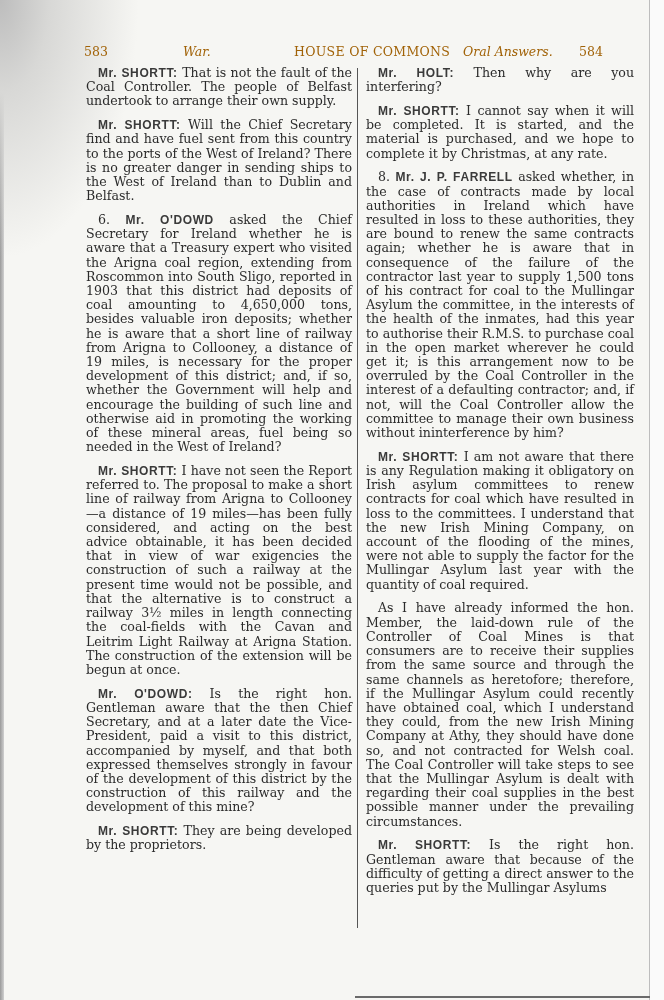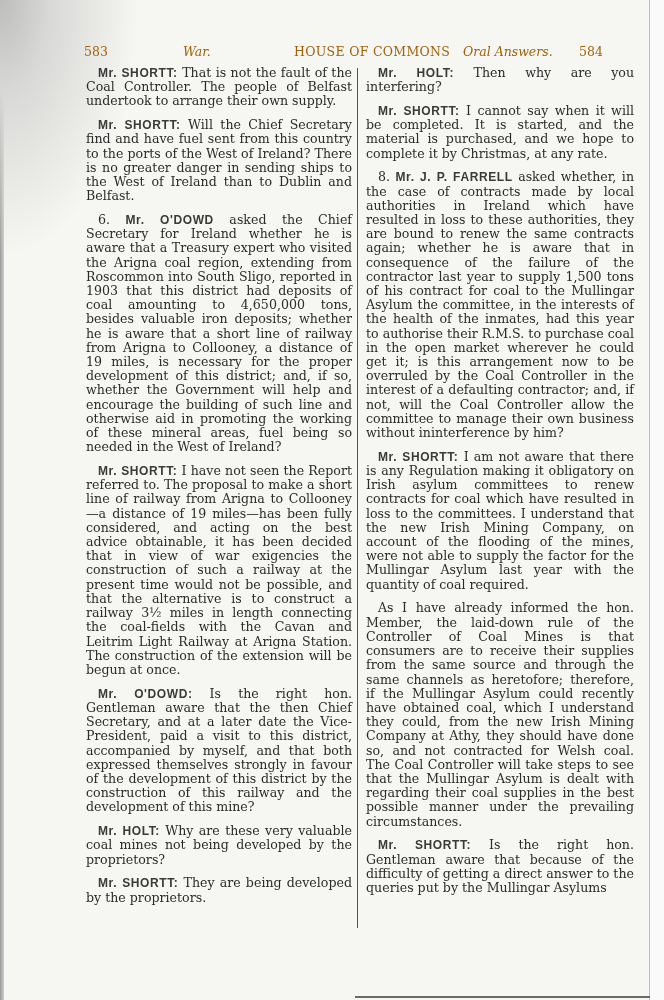--- a/index.html
+++ b/index.html
@@ -67,21 +67,20 @@
 </div>
 
 <div class="column-rule"></div>
 
 <div class="col col-left">
     <p class="para"><span class="speaker">Mr. SHORTT:</span><span> That is not the fault of the Coal Controller.  The people of Belfast undertook to arrange their own supply.</span></p>
     <p class="para"><span class="speaker">Mr. SHORTT:</span><span> Will the Chief Secretary find and have fuel sent from this country to the ports of the West of Ireland? There is no greater danger in sending ships to the West of Ireland than to Dublin and Belfast.</span></p>
     <p class="para"><span class="num">6. </span><span class="speaker">Mr. O'DOWD</span><span> asked the Chief Secretary for Ireland whether he is aware that a Treasury expert who visited the Arigna coal region, extending from Roscommon into South Sligo, reported in 1903 that this district had deposits of coal amounting to 4,650,000 tons, besides valuable iron deposits; whether he is aware that a short line of railway from Arigna to Collooney, a distance of 19 miles, is necessary for the proper development of this district; and, if so, whether the Government will help and encourage the building of such line and otherwise aid in promoting the working of these mineral areas, fuel being so needed in the West of Ireland?</span></p>
     <p class="para"><span class="speaker">Mr. SHORTT:</span><span> I have not seen the Report referred to.  The proposal to make a short line of railway from Arigna to Collooney—a distance of 19 miles—has been fully considered, and acting on the best advice obtainable, it has been decided that in view of war exigencies the construction of such a railway at the present time would not be possible, and that the alternative is to construct a railway 3½ miles in length connecting the coal-fields with the Cavan and Leitrim Light Railway at Arigna Station.  The construction of the extension will be begun at once.</span></p>
     <p class="para"><span class="speaker">Mr. O'DOWD:</span><span> Is the right hon. Gentleman aware that the then Chief Secretary, and at a later date the Vice-President, paid a visit to this district, accompanied by myself, and that both expressed themselves strongly in favour of the development of this district by the construction of this railway and the development of this mine?</span></p>
-    <p class="para"><span class="speaker">Mr. HOLT:</span><span> Why are these very valuable coal mines not being developed by the proprietors?</span></p>
     <p class="para"><span class="speaker">Mr. SHORTT:</span><span> They are being developed by the proprietors.</span></p>
   </div>
 <div class="col col-right">
     <p class="para"><span class="speaker">Mr. HOLT:</span><span> Then why are you interfering?</span></p>
     <p class="para"><span class="speaker">Mr. SHORTT:</span><span> I cannot say when it will be completed.  It is started, and the material is purchased, and we hope to complete it by Christmas, at any rate.</span></p>
     <p class="para"><span class="num">8. </span><span class="speaker">Mr. J. P. FARRELL</span><span> asked whether, in the case of contracts made by local authorities in Ireland which have resulted in loss to these authorities, they are bound to renew the same contracts again; whether he is aware that in consequence of the failure of the contractor last year to supply 1,500 tons of his contract for coal to the Mullingar Asylum the committee, in the interests of the health of the inmates, had this year to authorise their R.M.S. to purchase coal in the open market wherever he could get it; is this arrangement now to be overruled by the Coal Controller in the interest of a defaulting contractor; and, if not, will the Coal Controller allow the committee to manage their own business without ininterference by him?</span></p>
     <p class="para"><span class="speaker">Mr. SHORTT:</span><span> I am not aware that there is any Regulation making it obligatory on Irish asylum committees to renew contracts for coal which have resulted in loss to the committees.  I understand that the new Irish Mining Company, on account of the flooding of the mines, were not able to supply the factor for the Mullingar Asylum last year with the quantity of coal required.</span></p>
     <p class="para"><span>As I have already informed the hon. Member, the laid-down rule of the Controller of Coal Mines is that consumers are to receive their supplies from the same source and through the same channels as heretofore; therefore, if the Mullingar Asylum could recently have obtained coal, which I understand they could, from the new Irish Mining Company at Athy, they should have done so, and not contracted for Welsh coal.  The Coal Controller will take steps to see that the Mullingar Asylum is dealt with regarding their coal supplies in the best possible manner under the prevailing circumstances.</span></p>
     <p class="para"><span class="speaker">Mr. SHORTT:</span><span> Is the right hon. Gentleman aware that because of the difficulty of getting a direct answer to the queries put by the Mullingar Asylums</span></p>
   </div>

